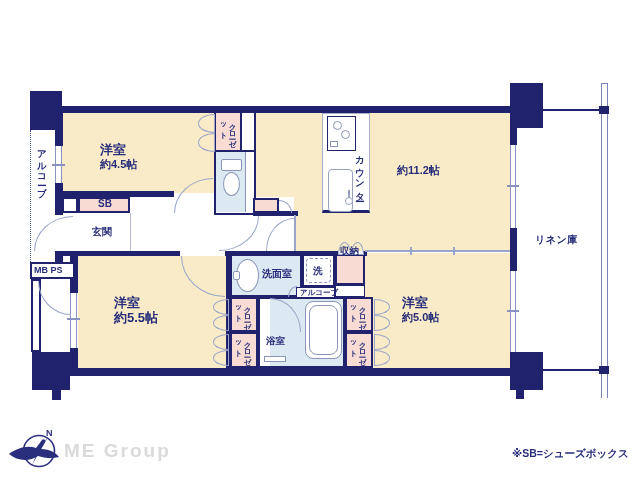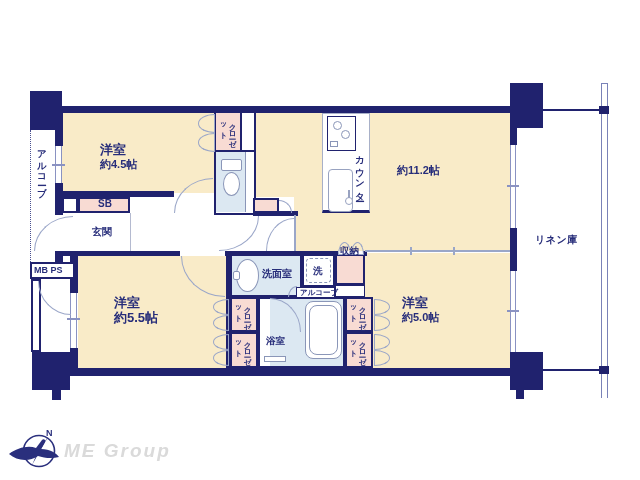--- a/index.html
+++ b/index.html
@@ -1,18 +1,18 @@
 <!DOCTYPE html>
 <html><head>
 <meta charset="utf-8">
 <style>
   html,body{margin:0;padding:0;background:#fff;}
   #canvas{position:relative;width:640px;height:480px;background:#fff;overflow:hidden;
           font-family:"Liberation Sans","DejaVu Sans",sans-serif;}
-  .abs{position:absolute;font-style:italic;}
+  .abs{position:absolute;}
   .wall{position:absolute;background:#20226e;}
   .cream{position:absolute;background:#f9ebc8;}
   .pinkbox{position:absolute;background:#f8dbd3;border:2.5px solid #20226e;box-sizing:border-box;}
   .bluebox{position:absolute;background:#dce8f2;border:2.5px solid #20226e;box-sizing:border-box;}
   .whitebox{position:absolute;background:#fff;border:2.5px solid #20226e;box-sizing:border-box;}
   .lbl{position:absolute;color:#272d7a;font-weight:bold;line-height:1.15;white-space:nowrap;}
   .center{text-align:left;}
   .vtext{writing-mode:vertical-rl;text-orientation:upright;letter-spacing:1px;}
   .closet-lbl{position:absolute;color:#272d7a;font-weight:bold;font-size:7.5px;line-height:9px;
               writing-mode:vertical-rl;text-orientation:upright;letter-spacing:0;}
@@ -189,14 +189,15 @@
   <div class="closet-lbl" style="left:349px;top:301px;height:29px;">クローゼット</div>
   <div class="closet-lbl" style="left:349px;top:336px;height:29px;">クローゼット</div>
 
   <svg style="position:absolute;left:6px;top:424px;" width="62" height="50" viewBox="0 0 62 50">
     <circle cx="33" cy="27" r="15.5" fill="none" stroke="#2a2f7d" stroke-width="1.6"></circle>
     <path d="M26 41 L42 13 L33 25 Z" fill="#2a2f7d"></path>
     <path d="M3 30 C11 24, 22 21, 30 24 L36 16 C37.5 14.5, 40 15.5, 39 18 L35 25 C44 25, 50 29, 53 33 C46 35, 38 34, 32 32 C23 38, 11 37, 3 30 Z" fill="#2a2f7d"></path>
   </svg>
   <div class="lbl" style="left:46px;top:428px;font-size:9px;color:#2a2f7d;">N</div>
   <div class="abs" style="left:64px;top:440px;font-size:19px;font-weight:bold;color:#dadada;letter-spacing:2px;">ME Group</div>
+  <div class="lbl" style="left:512px;top:447px;font-size:10.5px;">※SB=シューズボックス</div>
 
 </div>
 
 </body></html>

